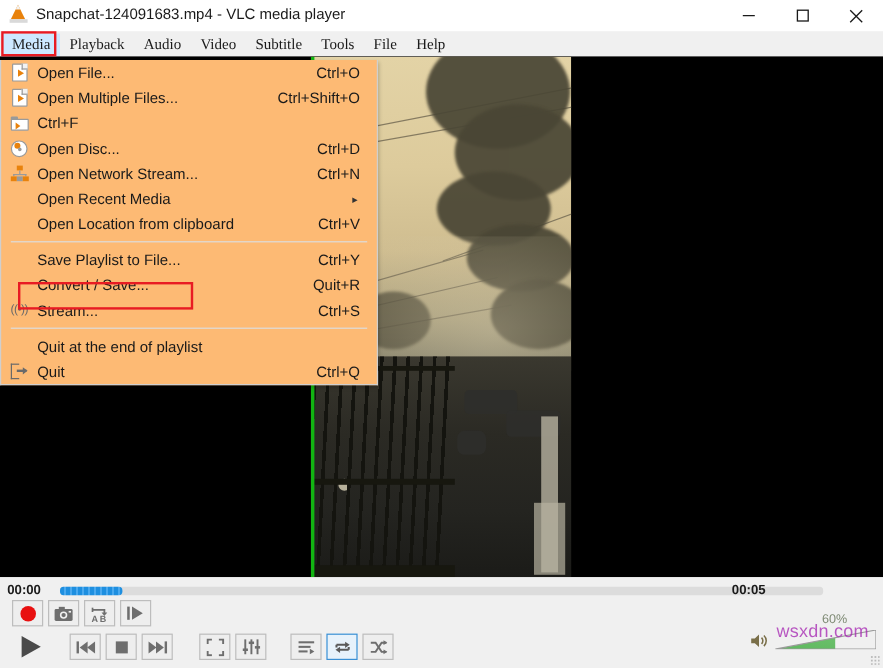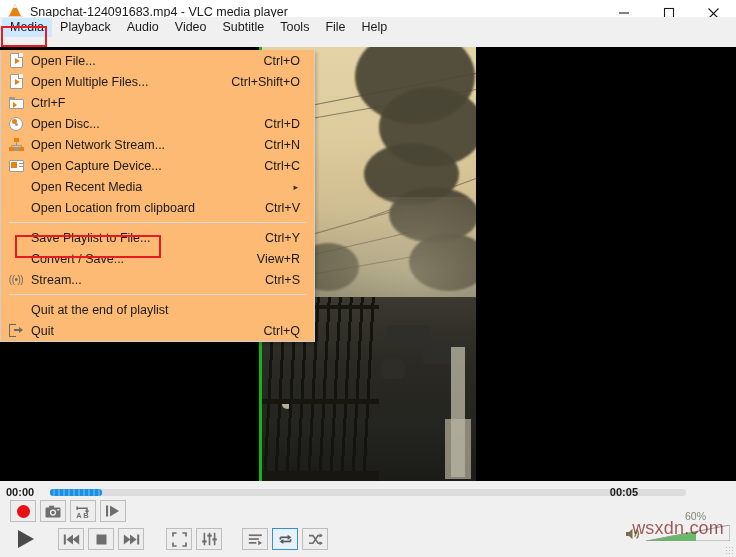--- a/index.html
+++ b/index.html
@@ -24,21 +24,21 @@
     border-left:2.5px solid transparent;border-right:2.5px solid transparent;
     border-bottom:4px solid #f2f2f2;
   }
   .vlc-cone .base{position:absolute;left:0px;top:12px;width:15px;height:2.5px;background:#d9d9d9;border:0;}
   .title-text{font-size:12.5px;color:#1a1a1a;white-space:nowrap;}
   .wincontrols{position:absolute;right:0;top:0;height:26px;display:flex;}
   .wc{width:45px;height:26px;display:flex;align-items:center;justify-content:center;}
   .wc svg{display:block;}
 
   
-  .menubar{position:absolute;left:0;top:17px;width:736px;height:20px;background:#f0f0f0;display:flex;align-items:center;}
+  .menubar{position:absolute;left:0;top:27px;width:736px;height:20px;background:#f0f0f0;display:flex;align-items:center;font-family:Liberation Serif, serif;}
   .menu-item{padding:2px 8px;font-size:12.5px;color:#1a1a1a;line-height:15px;white-space:nowrap;}
   .menu-item.first{margin-left:2px;}
   .menu-item.active{background:#cde8ff;}
   .redbox-media{position:absolute;left:1px;top:26px;width:46px;height:21px;border:2px solid #e81b23;box-sizing:border-box;pointer-events:none;}
 
   
   .video-area{position:absolute;left:0;top:47px;width:736px;height:434px;background:#000;overflow:hidden;}
   .video-frame{position:absolute;left:259px;top:0px;width:217px;height:434px;overflow:hidden;background:#1a1a18;}
   .sky{
     position:absolute;left:0;top:0;width:217px;height:262px;
@@ -127,21 +127,21 @@
   .reddot{width:13px;height:13px;border-radius:50%;background:#e81010;}
   .volwrap{position:absolute;right:6px;top:44px;display:flex;align-items:flex-end;gap:5px;}
   .spk{position:relative;width:16px;height:14px;}
   .volslider{position:relative;width:84px;height:16px;}
   .volslider .tri-outline{position:absolute;left:0;bottom:0;width:84px;height:16px;}
   .volfill{position:absolute;left:0;bottom:0;width:50px;height:16px;overflow:hidden;}
   .volfill .inner{position:absolute;left:0;bottom:0;width:84px;height:16px;
      background:linear-gradient(to top right,#5db85d 0%,#74c474 100%);
      clip-path:polygon(0 100%,100% 0,100% 100%);}
   .volpct{position:absolute;right:30px;top:29px;font-size:10.5px;color:#7e8a74;}
-  .watermark{position:absolute;right:12px;top:37px;font-size:18px;color:#7f1d1d;opacity:.72;letter-spacing:.2px;}
+  .watermark{position:absolute;right:12px;top:37px;font-size:15px;color:#a21caf;opacity:.72;letter-spacing:.2px;}
   .dots{position:absolute;right:3px;bottom:3px;width:8px;height:8px;
     background-image:radial-gradient(#b5b5b5 1px,transparent 1px);background-size:3px 3px;opacity:.9;}
 </style>
 </head>
 <body>
 
 <div id="app">
 
   <div class="titlebar">
     <div class="title-left">
@@ -276,31 +276,20 @@
             <i class="d2"></i>
             <i class="b1"></i>
             <i class="b2"></i>
             <i class="b3"></i>
           </span>
       </span>
       <span class="lbl">Open Network Stream...</span>
       <span class="acc">Ctrl+N</span>
     </div>
 
-    <div class="mrow">
-      <span class="ico">
-        <span class="g-cap">
-            <span class="scr"></span>
-            <span class="l1"></span>
-            <span class="l2"></span>
-          </span>
-      </span>
-      <span class="lbl">Open Capture Device...</span>
-      <span class="acc">Ctrl+C</span>
-    </div>
 
     <div class="mrow">
       <span class="ico"></span>
       <span class="lbl">Open Recent Media</span>
       <span class="arrow">▸</span>
     </div>
 
     <div class="mrow">
       <span class="ico"></span>
       <span class="lbl">Open Location from clipboard</span>
@@ -311,21 +300,21 @@
 
     <div class="mrow">
       <span class="ico"></span>
       <span class="lbl">Save Playlist to File...</span>
       <span class="acc">Ctrl+Y</span>
     </div>
 
     <div class="mrow">
       <span class="ico"></span>
       <span class="lbl">Convert / Save...</span>
-      <span class="acc">View+R</span>
+      <span class="acc">Quit+R</span>
     </div>
 
     <div class="mrow">
       <span class="ico">
         <span class="g-stream">((•))</span>
       </span>
       <span class="lbl">Stream...</span>
       <span class="acc">Ctrl+S</span>
     </div>
 

